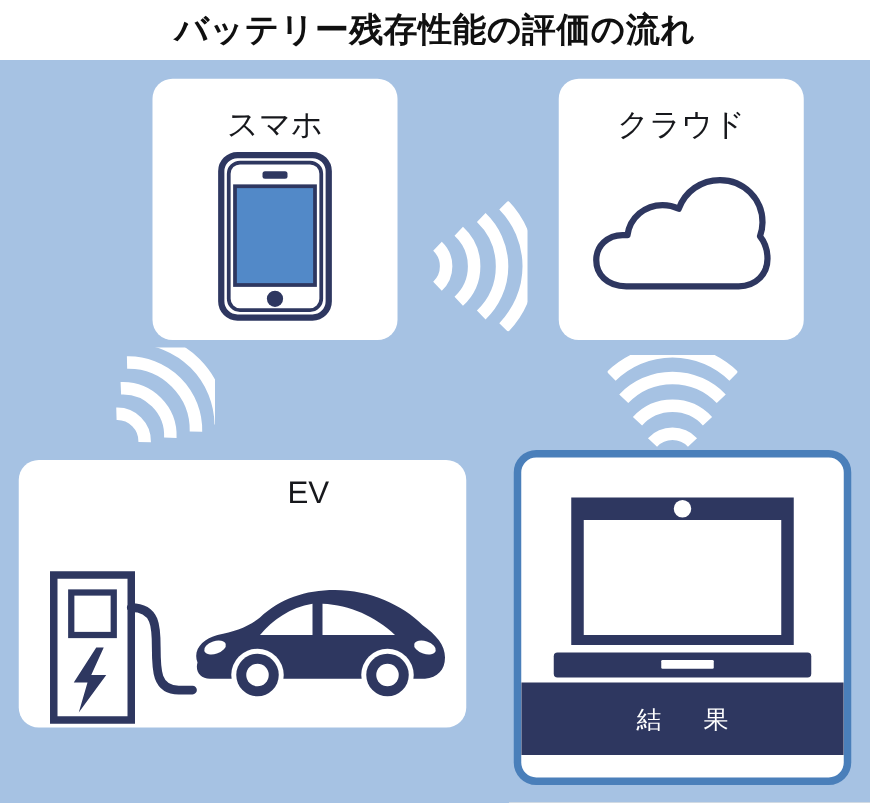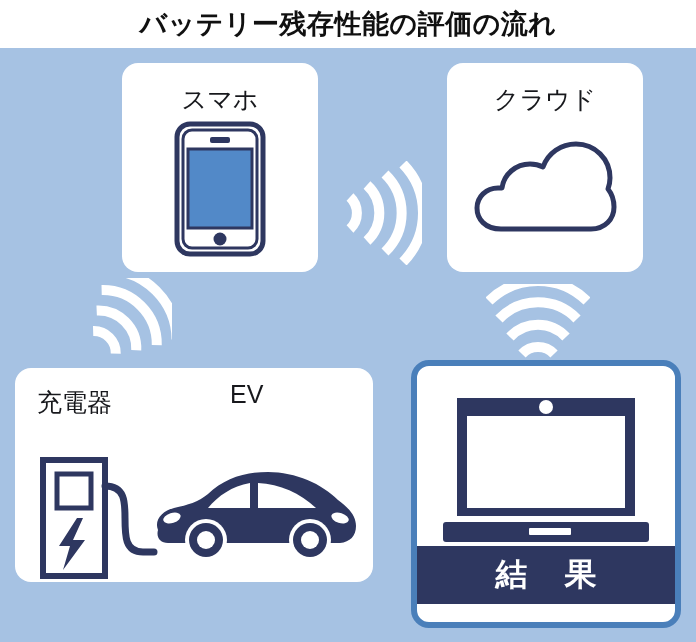--- a/index.html
+++ b/index.html
@@ -99,22 +99,22 @@
     left: 0; right: 0;
     bottom: 18px;
     height: 58px;
     background: #2e3760;
     display: flex;
     align-items: center;
     justify-content: center;
   }
   #result-text {
     color: #ffffff;
-    font-size: 32px;
-    font-weight: 700;
+    font-size: 20px;
+    font-weight: 400;
     letter-spacing: 14px;
     text-indent: 14px;
   }
   
   .icon-wrap {
     position: absolute;
   }
   #phone-icon   { left: 52px;  top: 58px; }
   #cloud-icon   { left: 26px;  top: 78px; }
   #charger-icon { left: 24px;  top: 88px; }
@@ -173,21 +173,20 @@
                    C122 3 137 18 137 37
                    C137 41 136 45 135 48
                    C139 53 141 60 141 66
                    C141 78 132 88 118 88
                    Z" fill="#ffffff" stroke="#2e3760" stroke-width="5" stroke-linejoin="round"></path>
         </svg>
       </div>
     </div>
 
     <div class="panel" id="panel-ev">
-      <div class="panel-label" id="label-charger">充電器</div>
       <div class="panel-label" id="label-ev">EV</div>
 
       <div class="icon-wrap" id="charger-icon">
         <svg width="120" height="124" viewBox="0 0 120 124" xmlns="http://www.w3.org/2000/svg">
           <rect x="4" y="4" width="62" height="116" fill="#ffffff" stroke="#2e3760" stroke-width="6"></rect>
           <rect x="18" y="18" width="34" height="34" fill="#ffffff" stroke="#2e3760" stroke-width="5"></rect>
           <path d="M38 62 L20 90 L31 90 L24 114 L46 84 L34 84 L44 62 Z" fill="#2e3760"></path>
           <path d="M66 30 C86 30 86 46 86 62 C86 80 86 96 104 96 L115 96" fill="none" stroke="#2e3760" stroke-width="7" stroke-linecap="round"></path>
         </svg>
       </div>

